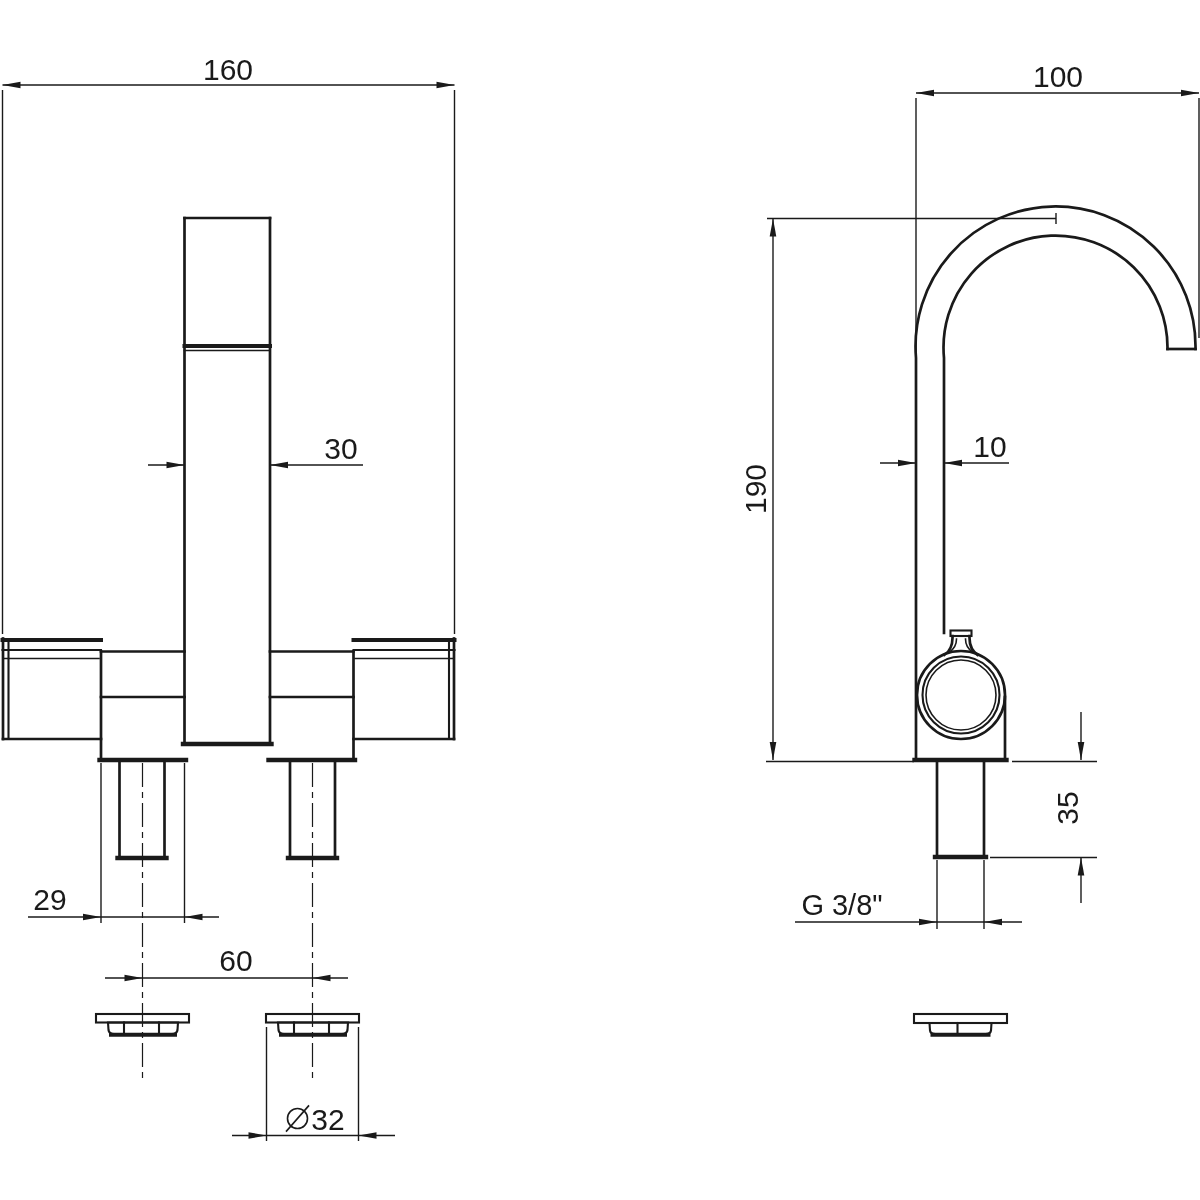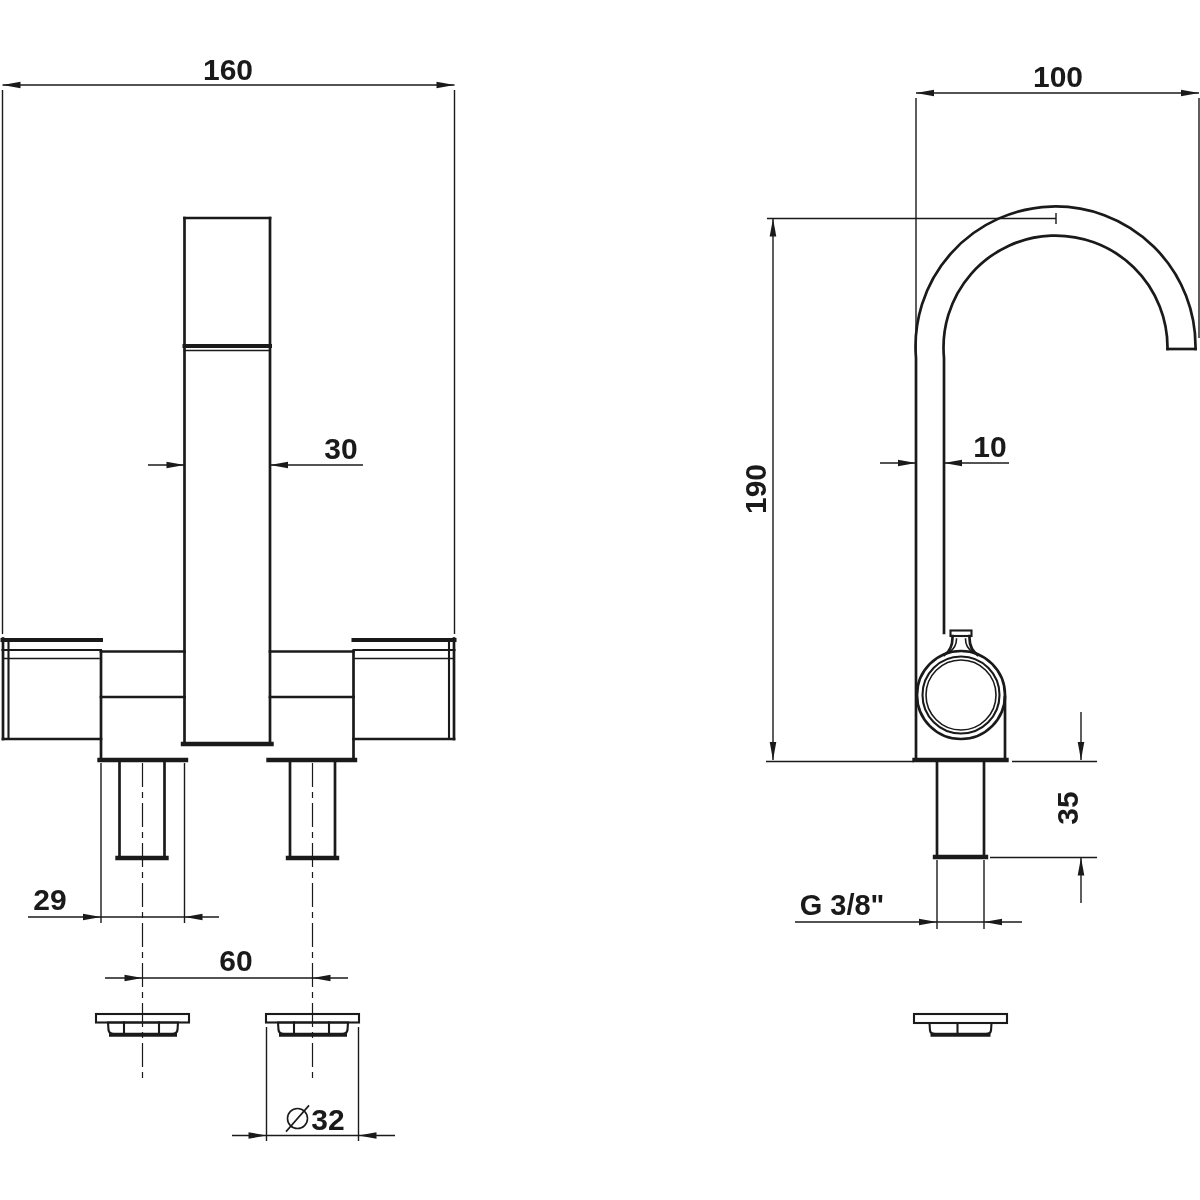--- a/index.html
+++ b/index.html
@@ -1,16 +1,16 @@
 <!DOCTYPE html>
 <html><head>
 <meta charset="utf-8">
 <style>
   html,body{margin:0;padding:0;background:#ffffff;}
-  .canvas{position:relative;width:1200px;height:1200px;background:#ffffff;overflow:hidden;font-weight:bold;}
+  .canvas{position:relative;width:1200px;height:1200px;background:#ffffff;overflow:hidden;}
   svg{display:block;}
   svg text{font-family:"Liberation Sans", sans-serif;font-size:30px;fill:#1a1a1a;}
   svg text.small{font-size:29px;}
   .obj{stroke:#1a1a1a;stroke-width:2.7;fill:none;stroke-linecap:square;}
   .obj-thick{stroke:#1a1a1a;stroke-width:4;fill:none;stroke-linecap:square;}
   .obj-heavy{stroke:#1a1a1a;stroke-width:4.4;fill:none;stroke-linecap:square;}
   .obj-med{stroke:#1a1a1a;stroke-width:2.1;fill:none;stroke-linecap:square;}
   .obj-light{stroke:#1a1a1a;stroke-width:1.6;fill:none;stroke-linecap:square;}
   .dim{stroke:#1a1a1a;stroke-width:1.4;fill:none;}
   .cl{stroke:#1a1a1a;stroke-width:1.2;fill:none;stroke-dasharray:24 5 6 5;}

